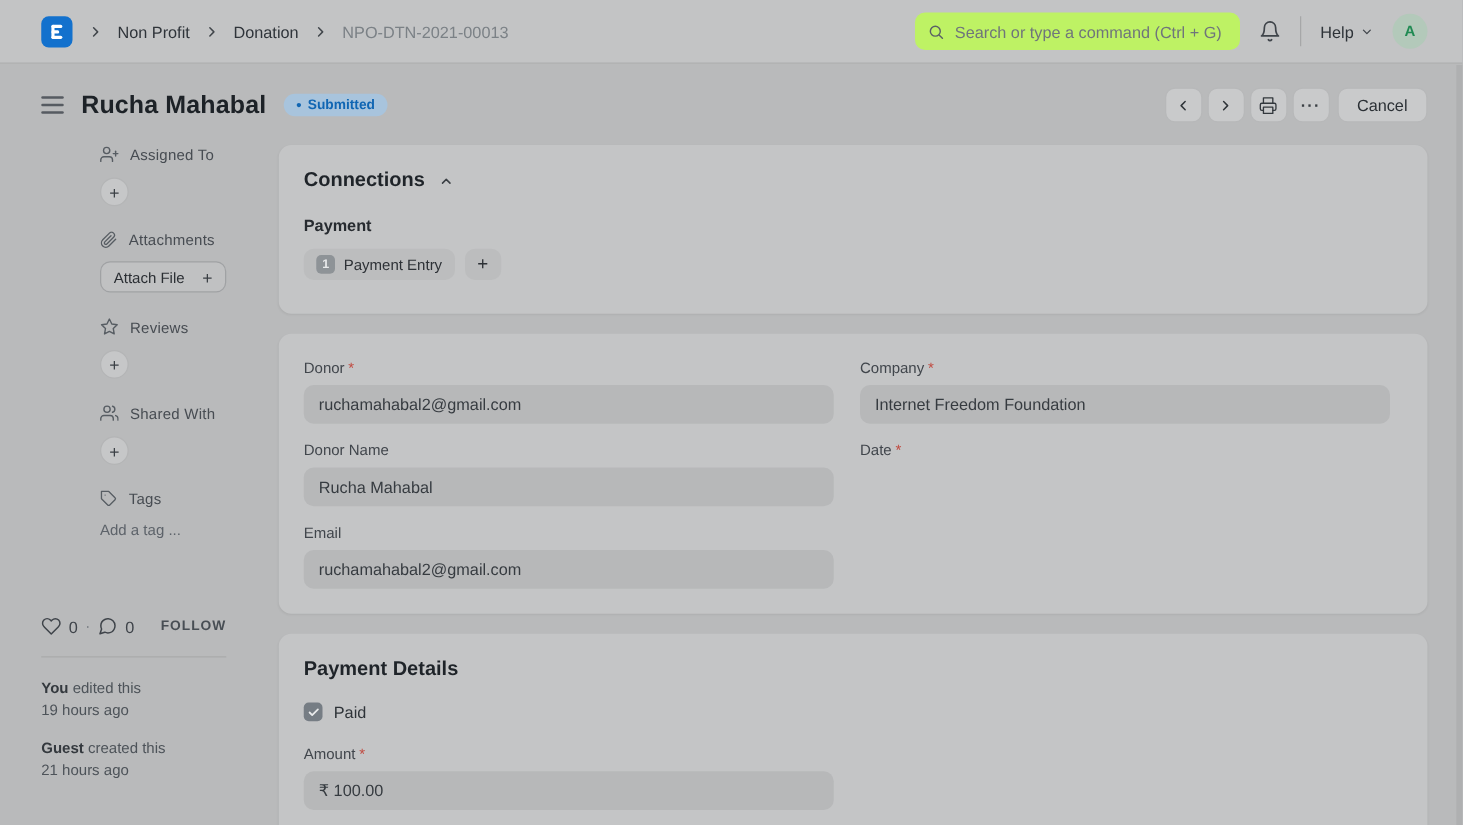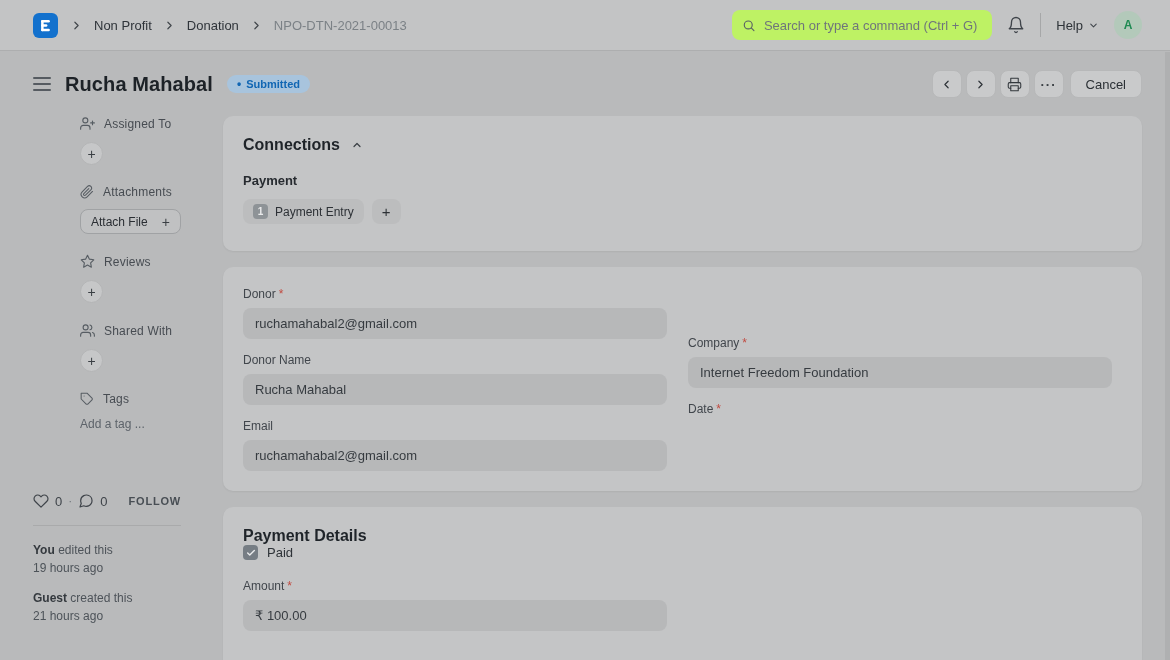--- a/index.html
+++ b/index.html
@@ -118,31 +118,31 @@
     min-width:15px; height:15px; border-radius:4px; background:#8e9397;
     color:#e9eaeb; font-size:10px; font-weight:600;
     display:flex; align-items:center; justify-content:center; padding:0 3px;
   }
   .plus-btn {
     width:29px; height:25px; background:#bcbdbe; border-radius:8px; border:none;
     font-size:15px; color:#2d3136; cursor:pointer;
     display:flex; align-items:center; justify-content:center;
   }
 
-  .form-grid { display:flex; gap:21px;align-items:center; }
+  .form-grid { display:flex; gap:21px; }
   .form-col { width:424px; display:flex; flex-direction:column; gap:14px; }
   .field-label { font-size:12px; color:#41464c; margin-bottom:7px; }
   .req { color:#c14b41; margin-left:3px; }
   .control {
     height:31px; background:#b7b8b9; border-radius:8px;
     display:flex; align-items:center; padding:0 12px;
     font-size:13px; color:#363b40; cursor:text;
   }
 
-  .paid-row { margin-top:0; display:flex; align-items:flex-end; gap:9px; }
+  .paid-row { margin-top:17px; display:flex; align-items:flex-end; gap:9px; }
   .checkbox {
     width:15px; height:15px; border-radius:4px; background:#767d84;
     display:flex; align-items:center; justify-content:center; cursor:pointer;
   }
   .paid-label { font-size:13px; color:#2e3338; }
   .amount-wrap { margin-top:19px; width:424px; }
 
   .scroll-strip {
     position:absolute; right:0; top:52px; bottom:0; width:5px;
     background:rgba(0,0,0,.05);

